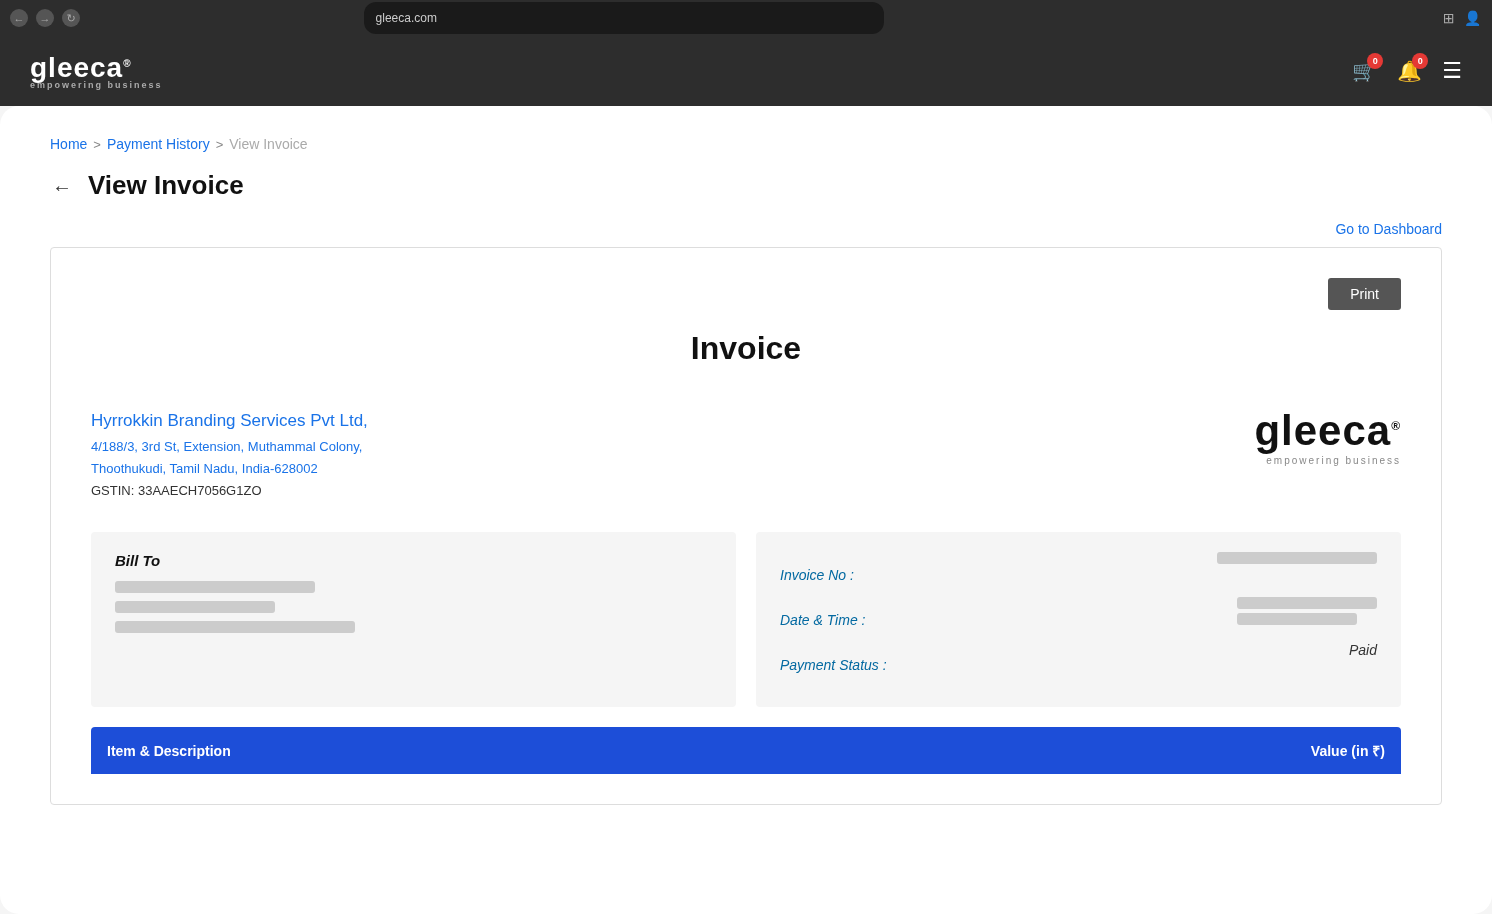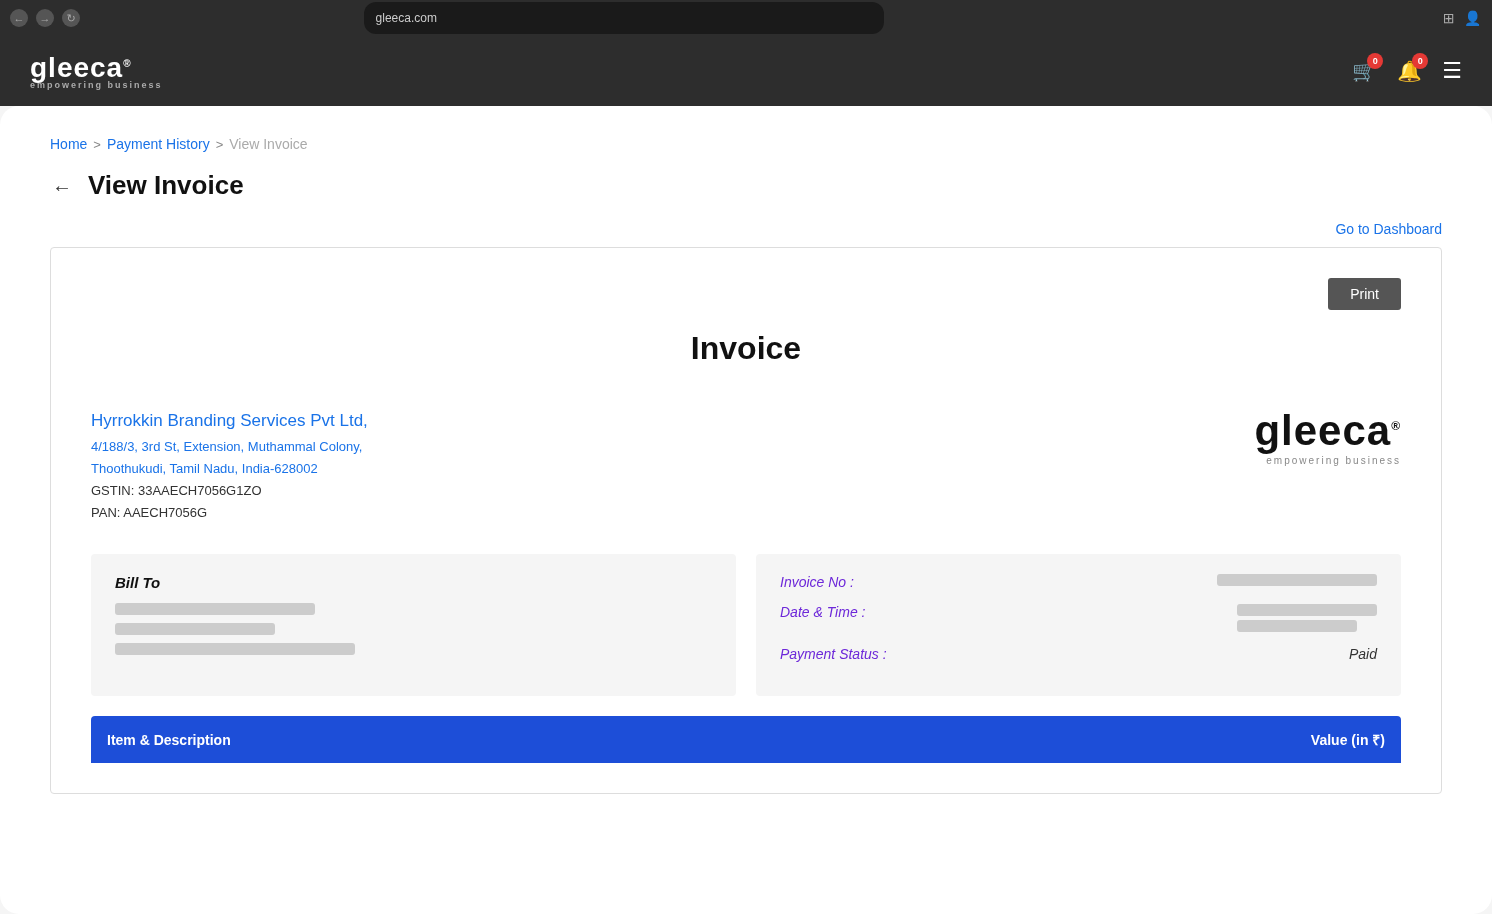--- a/index.html
+++ b/index.html
@@ -276,22 +276,23 @@
       padding: 20px 24px;
     }
     .invoice-info-row {
       display: flex;
       justify-content: space-between;
       align-items: flex-start;
       margin-bottom: 14px;
     }
     .invoice-info-label {
       font-size: 14px;
-      color: #6d28d9;
+      color: #0369a1;
       font-weight: 500;
+      margin-top: 15px;
     }
     .invoice-info-value {
       font-size: 13px;
       color: #888;
       text-align: right;
     }
     .blurred-value {
       display: inline-block;
       height: 12px;
       border-radius: 3px;
@@ -387,21 +388,20 @@
     </div>
 
     <div class="invoice-title">Invoice</div>
 
     <div class="company-section">
       <div class="company-address">
         <div class="company-name-link">Hyrrokkin Branding Services Pvt Ltd,</div>
         <div class="company-address-line">4/188/3, 3rd St, Extension, Muthammal Colony,</div>
         <div class="company-address-line">Thoothukudi, Tamil Nadu, India-628002</div>
         <div class="company-info-plain">GSTIN: 33AAECH7056G1ZO</div>
-        <div class="company-info-plain">PAN: AAECH7056G</div>
       </div>
       <div class="gleeca-logo-large">
         <div class="logo-text">
           <span>gleeca</span><sup>®</sup>
         </div>
         <div class="logo-sub">empowering business</div>
       </div>
     </div>
 
     <div class="billing-section">

